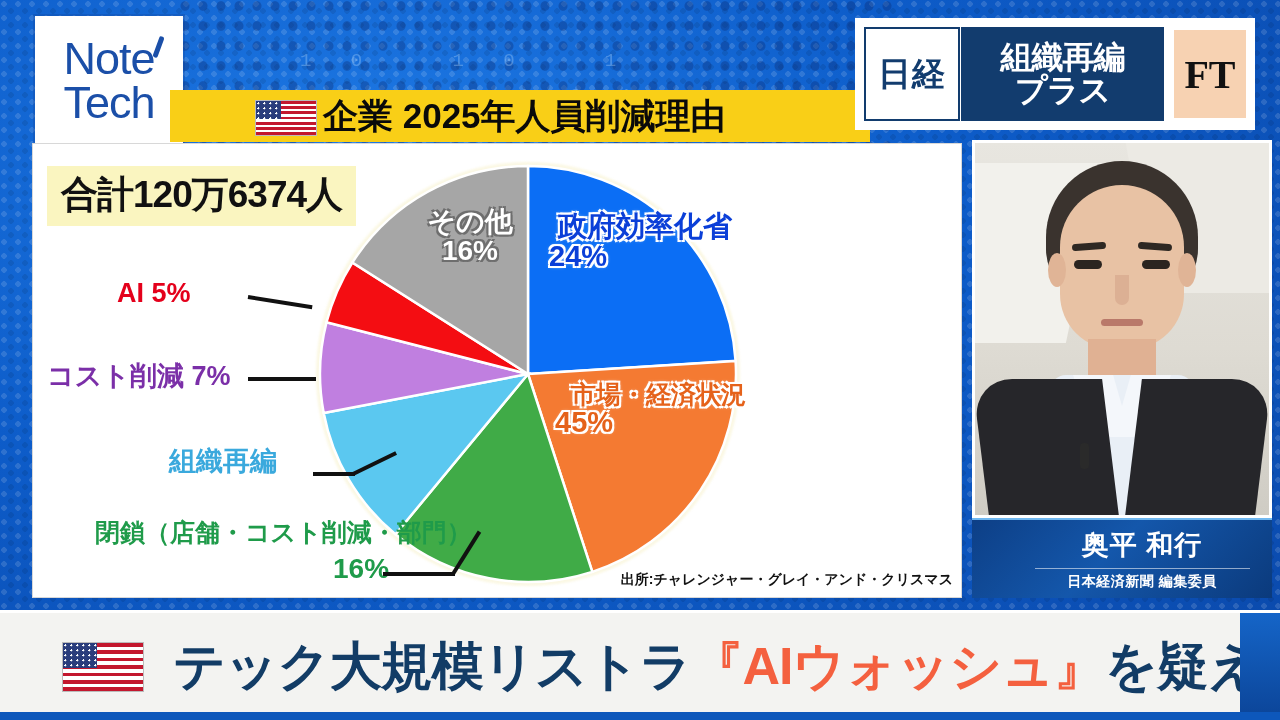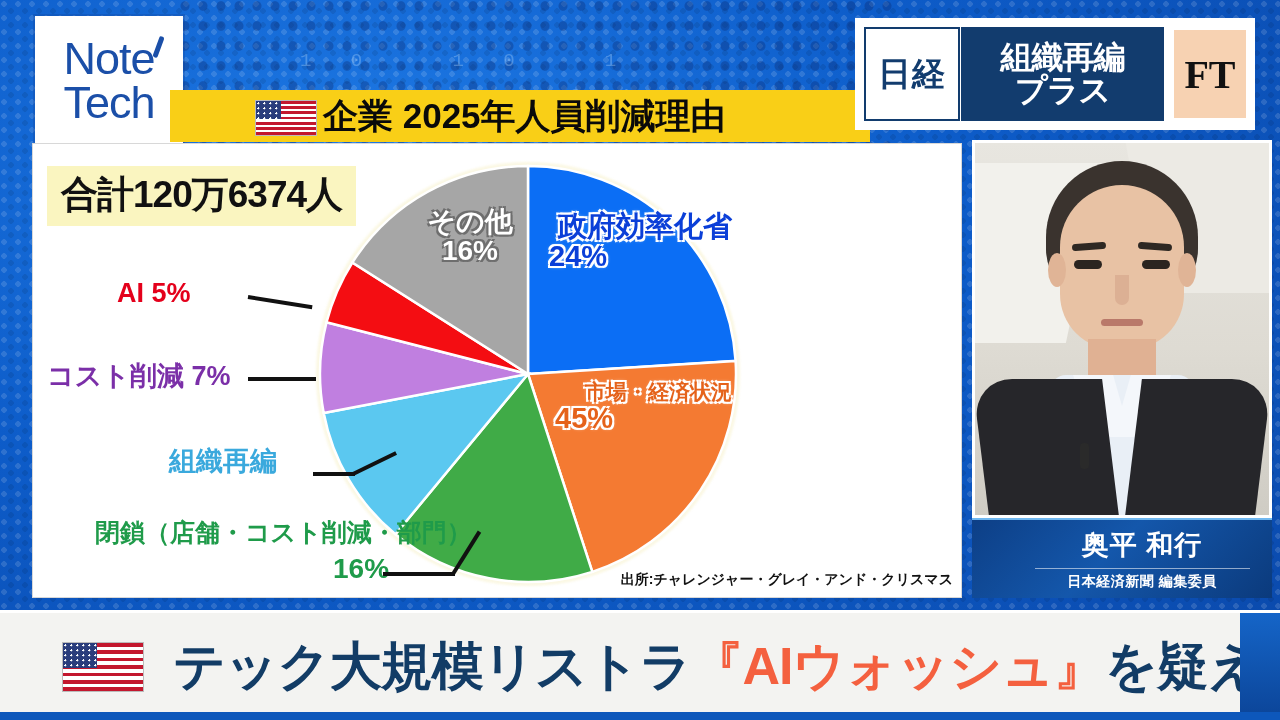--- a/index.html
+++ b/index.html
@@ -267,21 +267,21 @@
     </svg>
 
     <div class="slice-label" style="left:232px; top:52px; width:200px; color:#0b3fd8;
          text-shadow:-2px -2px 0 #fff,2px -2px 0 #fff,-2px 2px 0 #fff,2px 2px 0 #fff,0 0 4px #fff;">
       <div style="font-size:29px;">政府効率化省</div>
       <div style="font-size:29px; text-align:left; padding-left:4px;">24%</div>
     </div>
 
     <div class="slice-label" style="left:238px; top:222px; width:215px; color:#e5621a;
          text-shadow:-2px -2px 0 #fff,2px -2px 0 #fff,-2px 2px 0 #fff,2px 2px 0 #fff,0 0 4px #fff;">
-      <div style="font-size:21px;">市場・経済状況</div>
+      <div style="font-size:25px;">市場・経済状況</div>
       <div style="font-size:29px; text-align:left; padding-left:4px;">45%</div>
     </div>
 
     <div class="slice-label" style="left:92px; top:48px; width:130px; color:#ffffff;
          text-shadow:-2px -2px 0 #6e6e6e,2px -2px 0 #6e6e6e,-2px 2px 0 #6e6e6e,2px 2px 0 #6e6e6e;">
       <div style="font-size:28px;">その他</div>
       <div style="font-size:28px;">16%</div>
     </div>
   </div>
 

